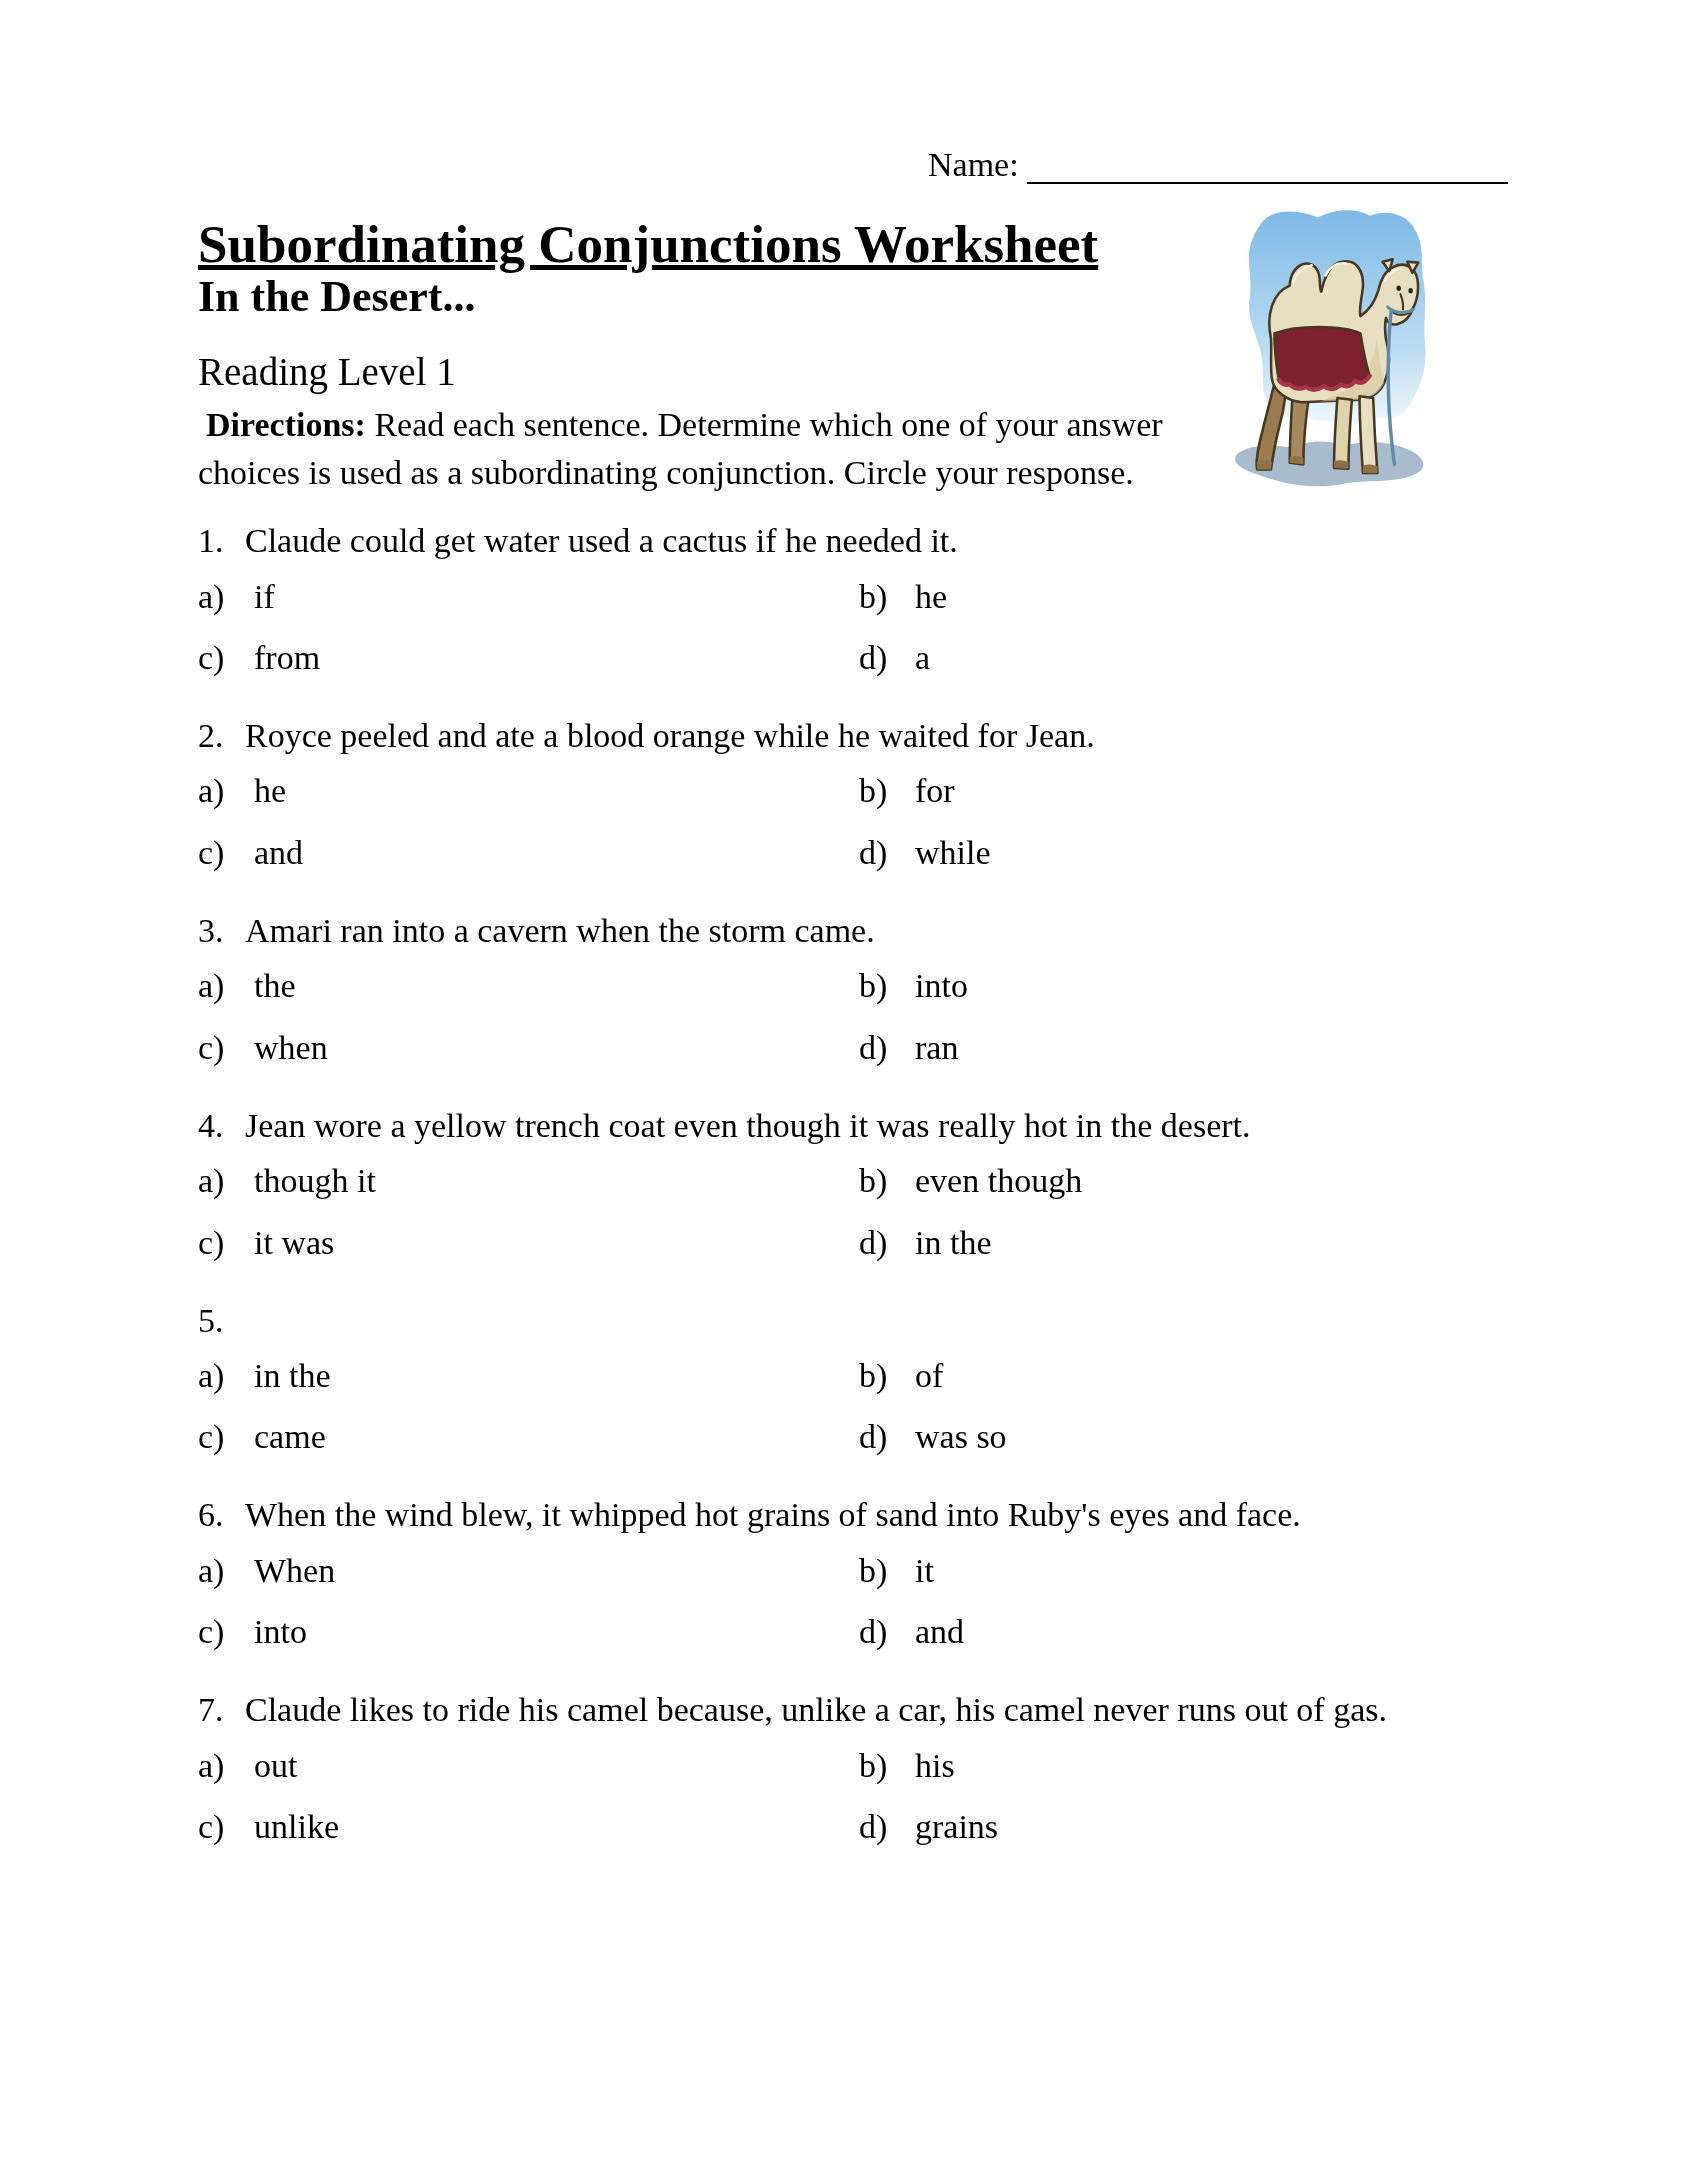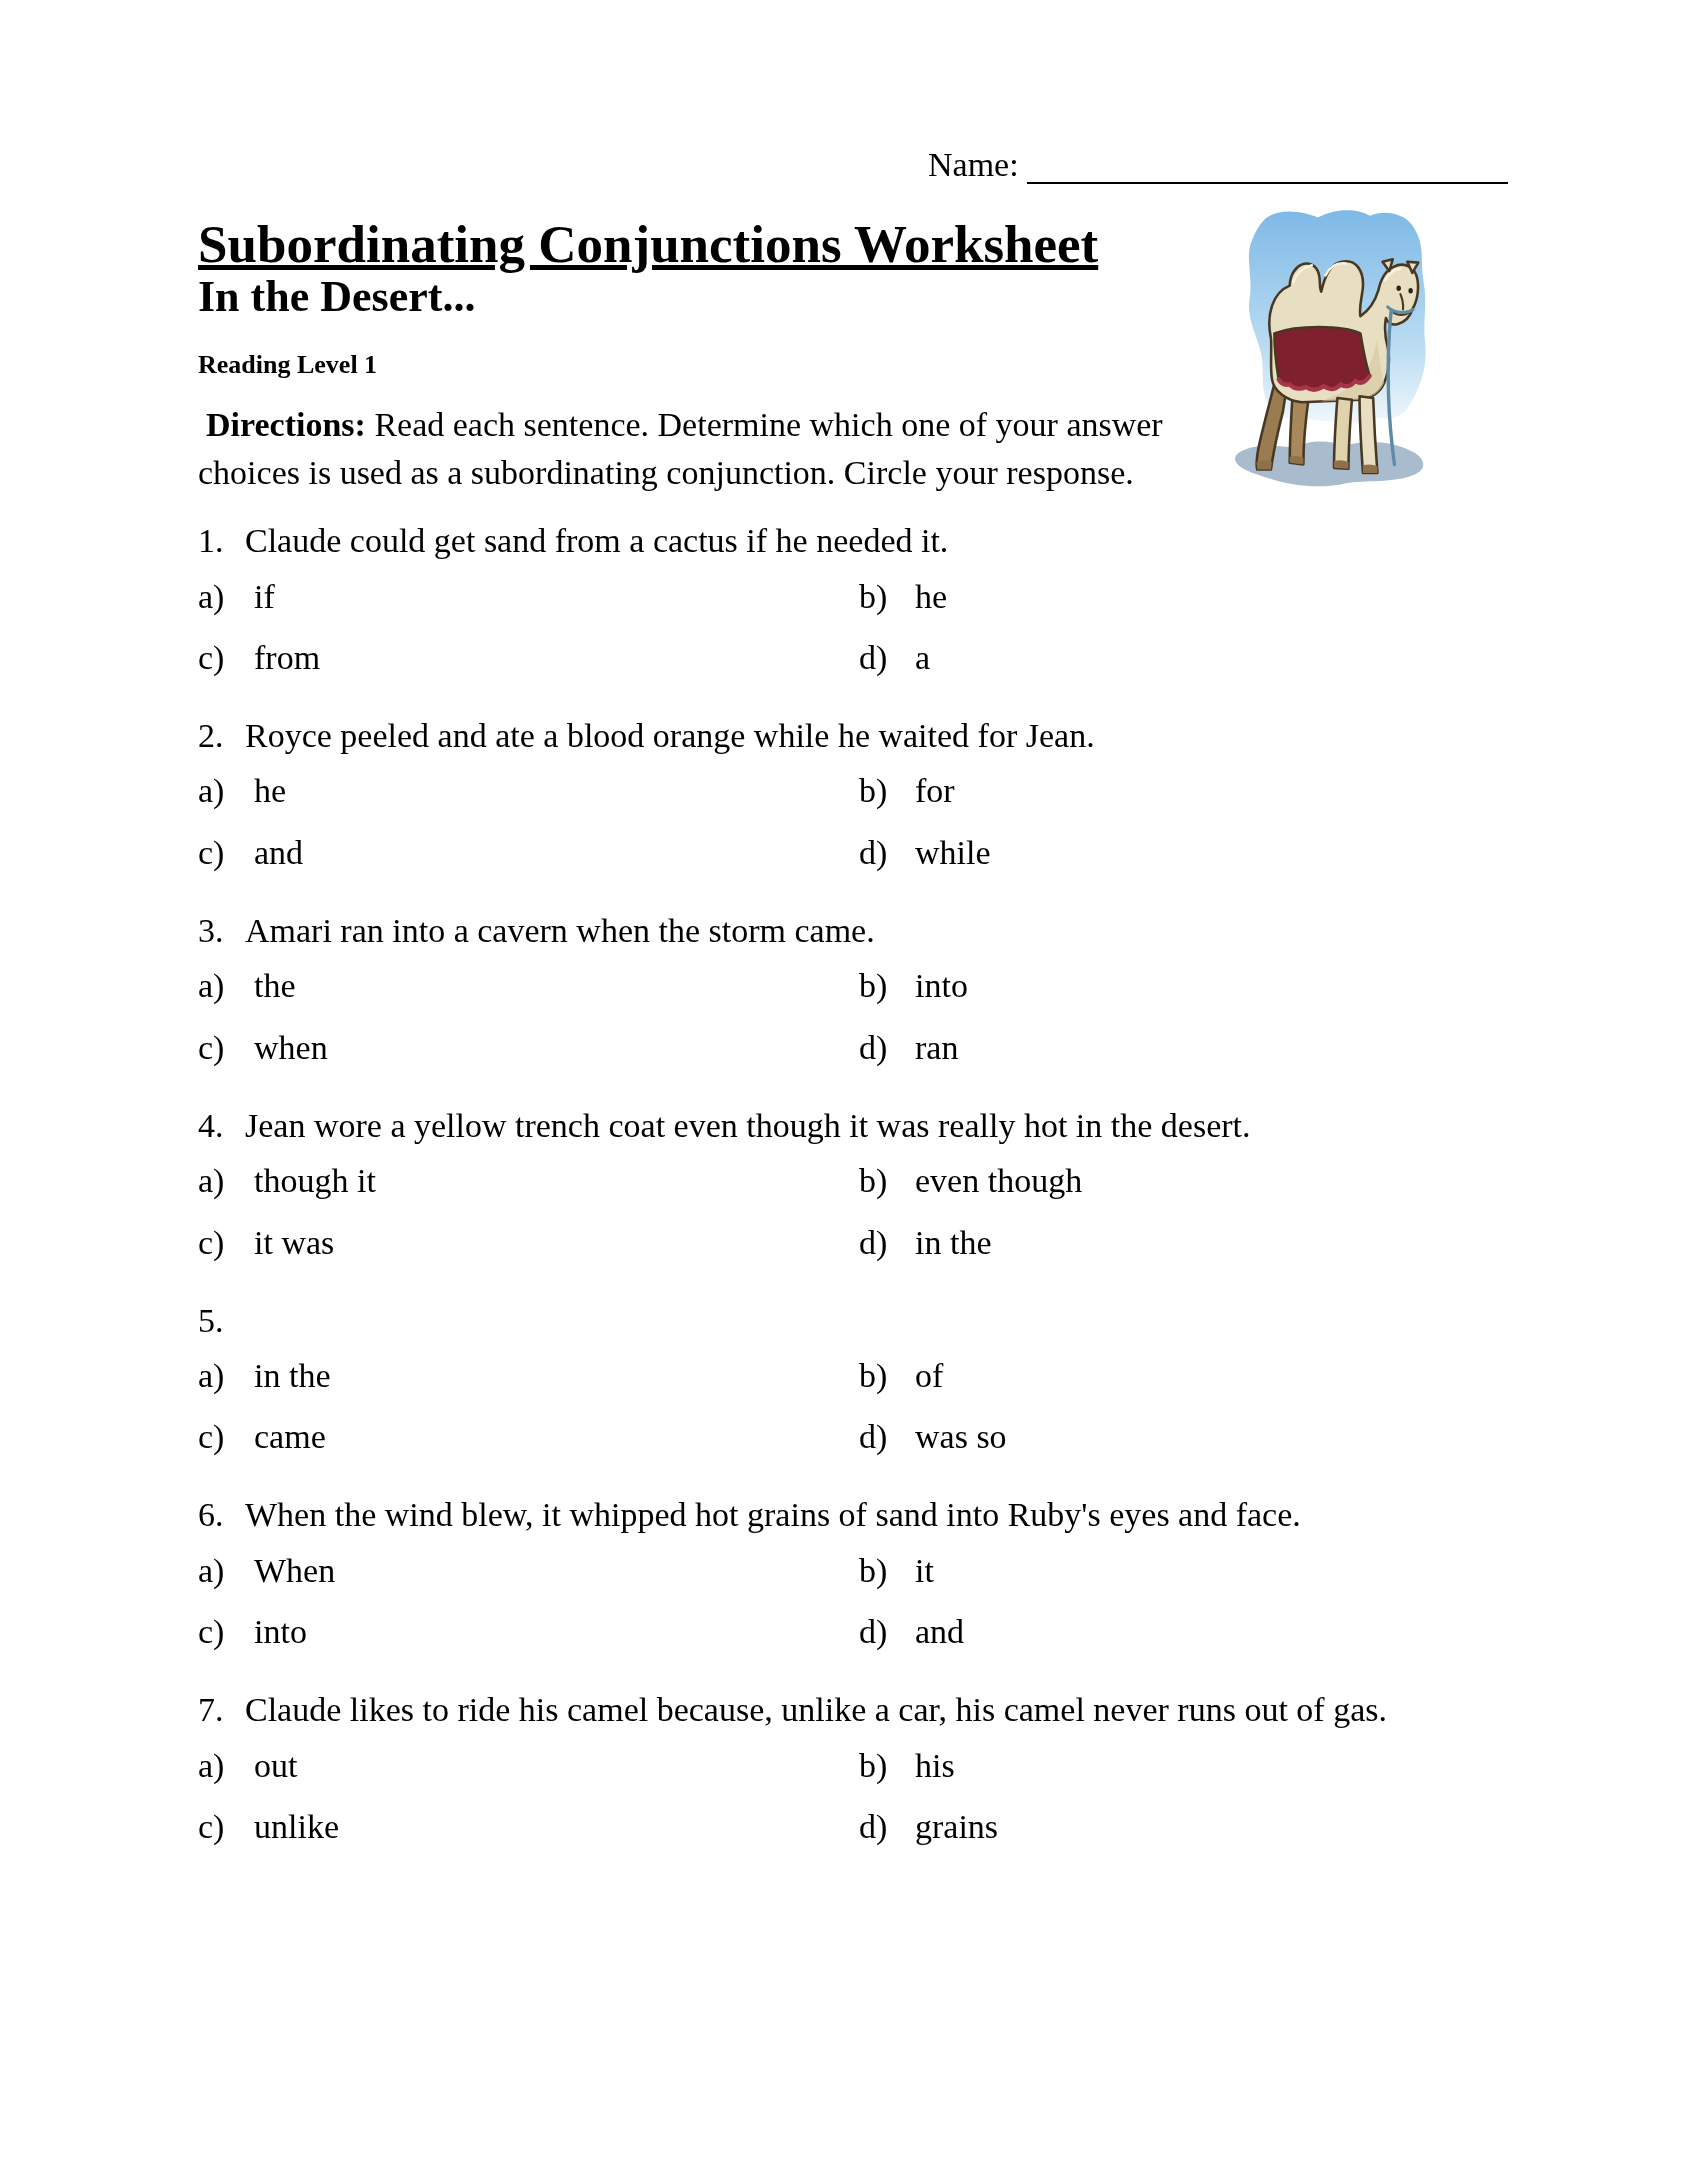--- a/index.html
+++ b/index.html
@@ -13,21 +13,21 @@
   }
   .abs{position:absolute;}
 
   
   #name-row{left:928px;top:146px;font-size:34px;display:flex;align-items:flex-end;text-align:right;}
   #name-line{display:inline-block;width:481px;height:34px;border-bottom:2.6px solid #000;margin-left:8.5px;}
 
   
   #doc-title{left:198px;top:218px;font-size:53px;font-weight:bold;line-height:1;white-space:nowrap;text-decoration:underline;}
   #doc-subtitle{left:198px;top:275px;font-size:44px;font-weight:bold;line-height:1;white-space:nowrap;}
-  #reading-level{left:198px;top:352px;font-size:26px;font-weight:bold;line-height:1;white-space:nowrap;}
+  #reading-level{left:198px;top:352px;font-size:39px;font-weight:normal;line-height:1;white-space:nowrap;}
 
   
   #directions{left:198px;top:401px;font-size:34px;line-height:48px;width:1039px;}
   .bold{font-weight:bold;margin-left:8px;}
 
   
   #questions{left:198px;top:520px;width:1329px;font-size:34px;}
   .q-block{margin-bottom:37px;}
   .q-line{display:flex;line-height:41px;margin-bottom:14.5px;white-space:nowrap;}
   .q-num{width:47px;flex:none;}
@@ -117,21 +117,21 @@
 <div class="abs" id="directions">
   <div><span class="bold">Directions:</span><span> Read each sentence. Determine which one of your answer</span></div>
   <div>choices is used as a subordinating conjunction. Circle your response.</div>
 </div>
 
 <div class="abs" id="questions">
 
   <div class="q-block">
     <div class="q-line">
       <span class="q-num">1.</span>
-      <span class="q-text">Claude could get sand from a cactus if he needed it.</span>
+      <span class="q-text">Claude could get water used a cactus if he needed it.</span>
     </div>
     <div class="opt-row">
       <div class="opt opt-c1">
           <span class="opt-letter">a)</span>
           <span>if</span>
         </div>
       <div class="opt">
           <span class="opt-letter">b)</span>
           <span>he</span>
         </div>

